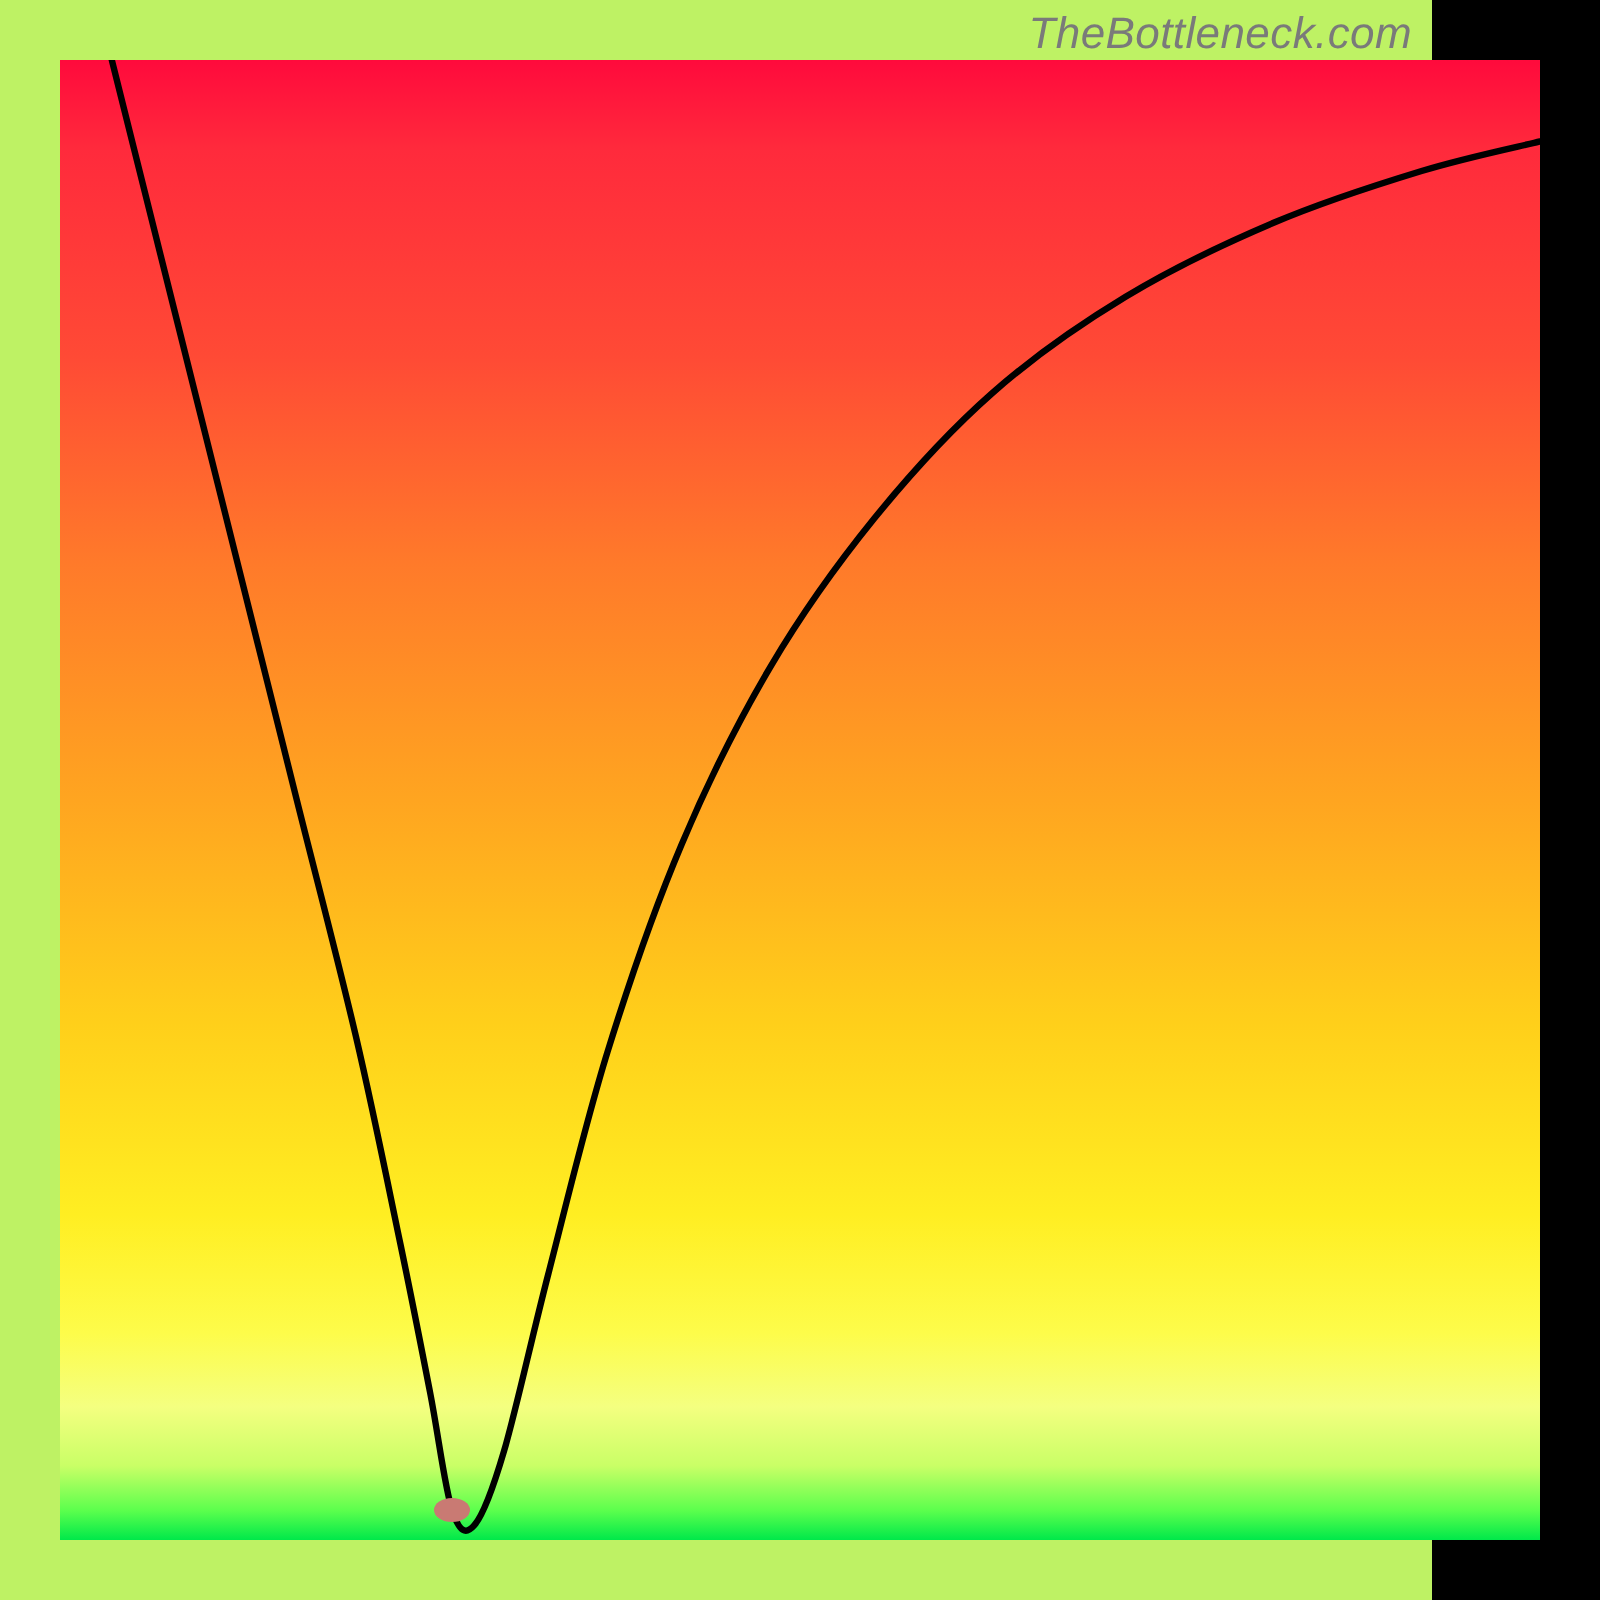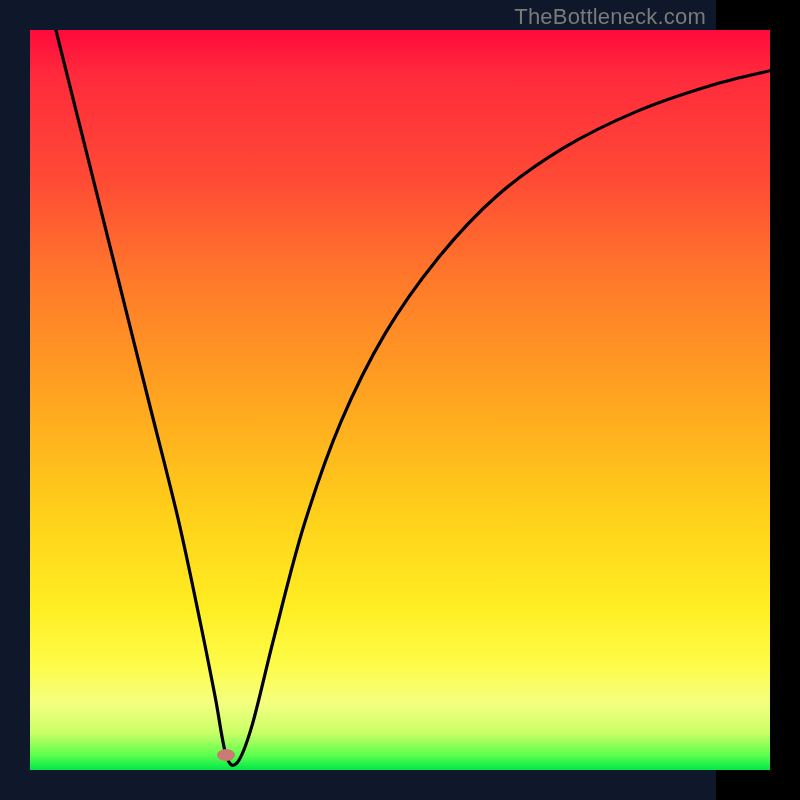--- a/index.html
+++ b/index.html
@@ -10,21 +10,22 @@
     background: #000;
     overflow: hidden;
     font-family: Arial, Helvetica, sans-serif;
   }
   .frame {
     position: absolute;
     top: 0;
     left: 0;
     width: 716px;
     height: 800px;
-    background: #0f172a;
+    background: #bef264;
+    font-style: italic;
   }
   .plot-area {
     position: absolute;
     top: 30px;
     left: 30px;
     width: 740px;
     height: 740px;
     
     background: linear-gradient(
       to bottom,

